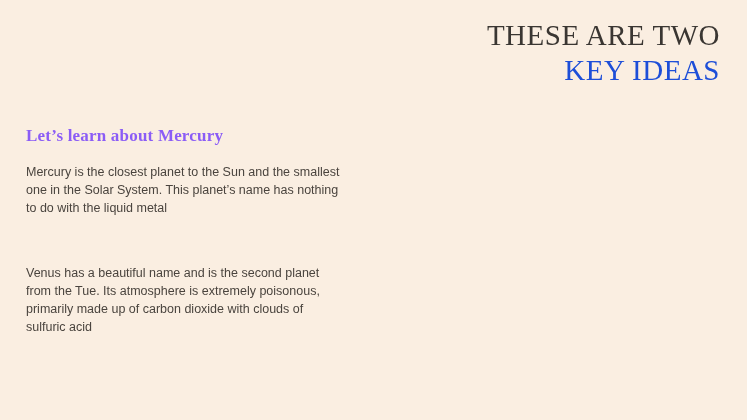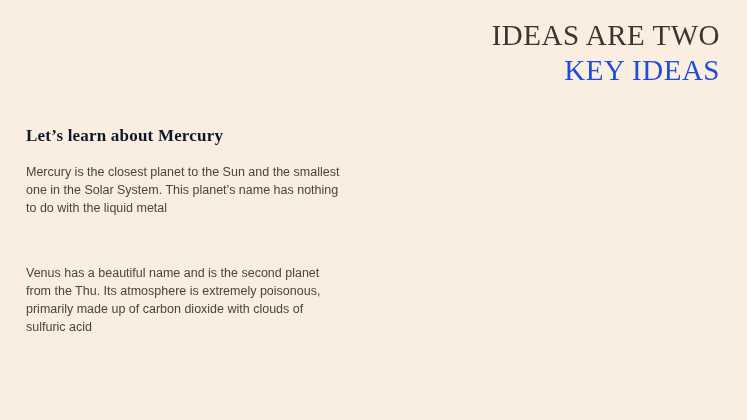--- a/index.html
+++ b/index.html
@@ -48,45 +48,45 @@
     position: absolute;
     left: 26px;
     width: 330px;
   }
   .block-mercury { top: 126px; }
   .block-venus { top: 264px; }
 
   .block-title {
     font-family: "Liberation Serif", serif;
     font-size: 17px;
-    color: #0f172a;
+    color: #8b5cf6;
     margin: 0 0 17px 0;
     letter-spacing: 0.2px;
   }
   .block-body {
     font-family: Liberation Sans, sans-serif;
     font-size: 12.5px;
     line-height: 1.45;
     color: #4a443e;
     margin: 0;
     width: 320px;
   }
 </style>
 </head>
 <body>
 
 <div class="slide">
 
   <div class="heading">
-    <span class="line1">IDEAS ARE TWO</span>
+    <span class="line1">THESE ARE TWO</span>
     <span class="line2">KEY IDEAS</span>
   </div>
 
   <div class="block block-mercury">
     <h2 class="block-title">Let’s learn about Mercury</h2>
     <p class="block-body">Mercury is the closest planet to the Sun and the smallest one in the Solar System. This planet’s name has nothing to do with the liquid metal</p>
   </div>
 
   <div class="block block-venus">
-    <p class="block-body">Venus has a beautiful name and is the second planet from the Thu. Its atmosphere is extremely poisonous, primarily made up of carbon dioxide with clouds of sulfuric acid</p>
+    <p class="block-body">Venus has a beautiful name and is the second planet from the Tue. Its atmosphere is extremely poisonous, primarily made up of carbon dioxide with clouds of sulfuric acid</p>
   </div>
 
 </div>
 
 </body></html>

